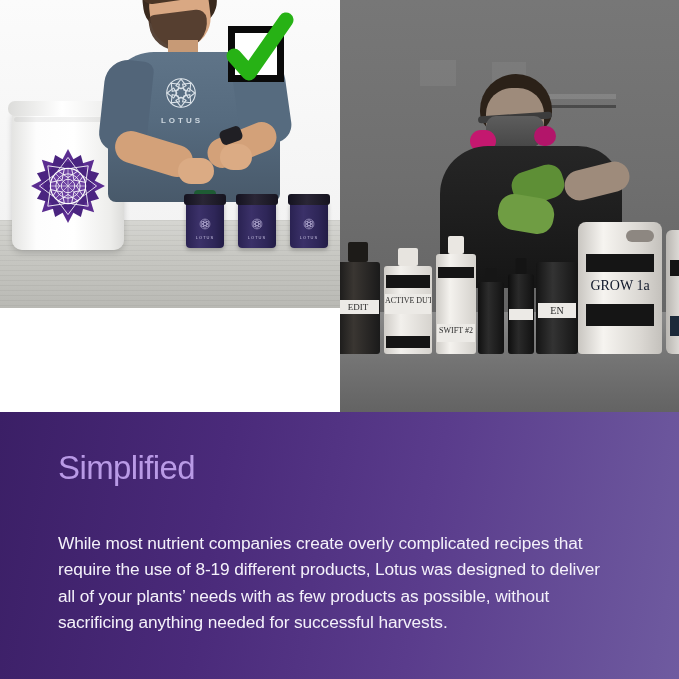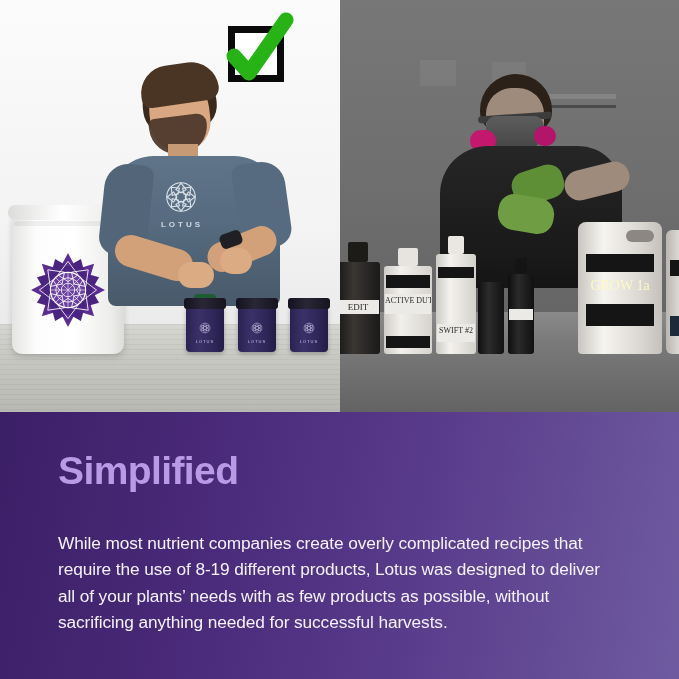--- a/index.html
+++ b/index.html
@@ -11,21 +11,21 @@
     overflow:hidden;
     background:#fff;
   }
 
   
   .photo-strip{
     position:absolute;left:0;top:0;width:679px;height:412px;
     display:flex;
   }
   .panel{position:relative;overflow:hidden;}
-  .panel-good{width:340px;height:412px;background:#404040;}
+  .panel-good{width:340px;height:308px;background:#404040;}
   .panel-bad{width:339px;height:412px;background:#6e6e6e;}
 
   
   .floor{
     position:absolute;left:0;right:0;bottom:0;height:88px;
   }
   .panel-good .floor{
     background:
       repeating-linear-gradient(180deg,
         rgba(0,0,0,.045) 0px, rgba(0,0,0,.045) 1px,
@@ -234,21 +234,21 @@
   .blackbar{position:absolute;background:#151515;}
 
   
   .text-panel{
     position:absolute;left:0;top:412px;width:679px;height:267px;
     background:linear-gradient(100deg,#3b1f66 0%,#4a2a7a 32%,#5a3c8c 62%,#6f5ba0 100%);
   }
   .headline{
     position:absolute;left:58px;top:39px;
     color:#b99ae6;
-    font-size:39px;line-height:1.04;font-weight:700;
+    font-size:33px;line-height:1.04;font-weight:400;
     letter-spacing:-.6px;
   }
   .body-copy{
     position:absolute;left:58px;top:118px;width:548px;
     color:#f4f1fa;
     font-size:17.3px;line-height:1.52;font-weight:400;
     letter-spacing:-.1px;
   }
 </style>
 </head>
@@ -550,26 +550,30 @@
         <div class="btl" style="left:138px;width:26px;height:86px;">
           <div class="body" style="height:72px;background:linear-gradient(90deg,#101010,#2c2c2c 40%,#121212);"></div>
           <div class="neck" style="bottom:72px;width:11px;height:14px;background:#161616;"></div>
         </div>
         <div class="btl" style="left:168px;width:26px;height:96px;">
           <div class="body" style="height:80px;background:linear-gradient(90deg,#0e0e0e,#2a2a2a 40%,#111);"></div>
           <div class="neck" style="bottom:80px;width:11px;height:16px;background:#141414;"></div>
           <div class="lbl" style="bottom:34px;width:24px;height:11px;font-size:5px;line-height:11px;"></div>
         </div>
 
+        <div class="btl" style="left:196px;width:42px;height:92px;">
+          <div class="body" style="height:92px;background:linear-gradient(90deg,#141414,#333 40%,#151515);"></div>
+          <div class="lbl" style="bottom:36px;width:38px;height:15px;font-size:10px;line-height:15px;">EN</div>
+        </div>
 
         <div class="btl" style="left:238px;width:84px;height:132px;">
           <div class="body" style="height:132px;background:linear-gradient(90deg,#c9c6c1,#f6f4f0 30%,#dad7d2 75%,#c4c1bc);border-radius:8px 8px 4px 4px;"></div>
           <div style="position:absolute;left:48px;top:8px;width:28px;height:12px;background:#8d8781;border-radius:6px;"></div>
           <div class="blackbar" style="left:8px;bottom:82px;width:68px;height:18px;"></div>
-          <div class="lbl" style="bottom:58px;width:76px;height:20px;font-size:14px;line-height:20px;background:transparent;color:#fef9c3;">GROW 1a</div>
+          <div class="lbl" style="bottom:58px;width:76px;height:20px;font-size:14px;line-height:20px;background:transparent;color:#0f172a;">GROW 1a</div>
           <div class="blackbar" style="left:8px;bottom:28px;width:68px;height:22px;"></div>
         </div>
 
         <div class="btl" style="left:326px;width:52px;height:124px;">
           <div class="body" style="height:124px;background:linear-gradient(90deg,#b9b6b1,#e9e7e3 35%,#cfccc7);border-radius:6px;"></div>
           <div class="blackbar" style="left:4px;bottom:78px;width:46px;height:16px;"></div>
           <div class="lbl" style="bottom:56px;width:46px;height:17px;font-size:12px;line-height:17px;background:transparent;color:#1f1f1f;">BOO</div>
           <div class="blackbar" style="left:4px;bottom:18px;width:46px;height:20px;background:#1c2a3a;"></div>
         </div>
       </div>

